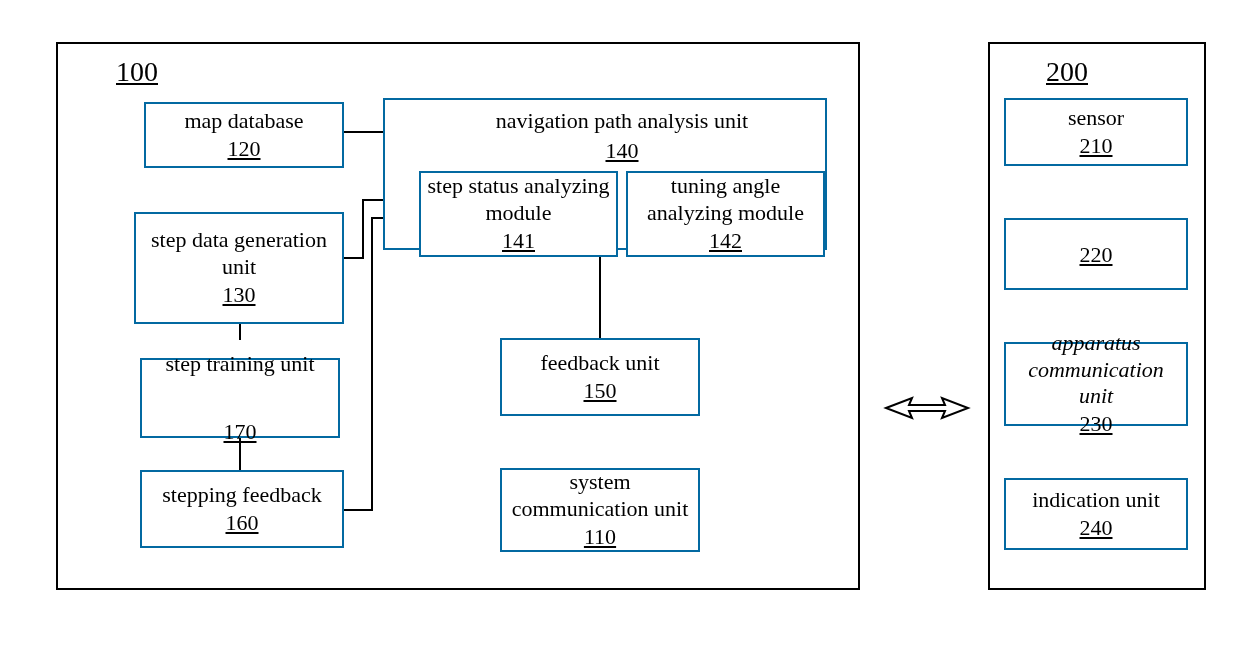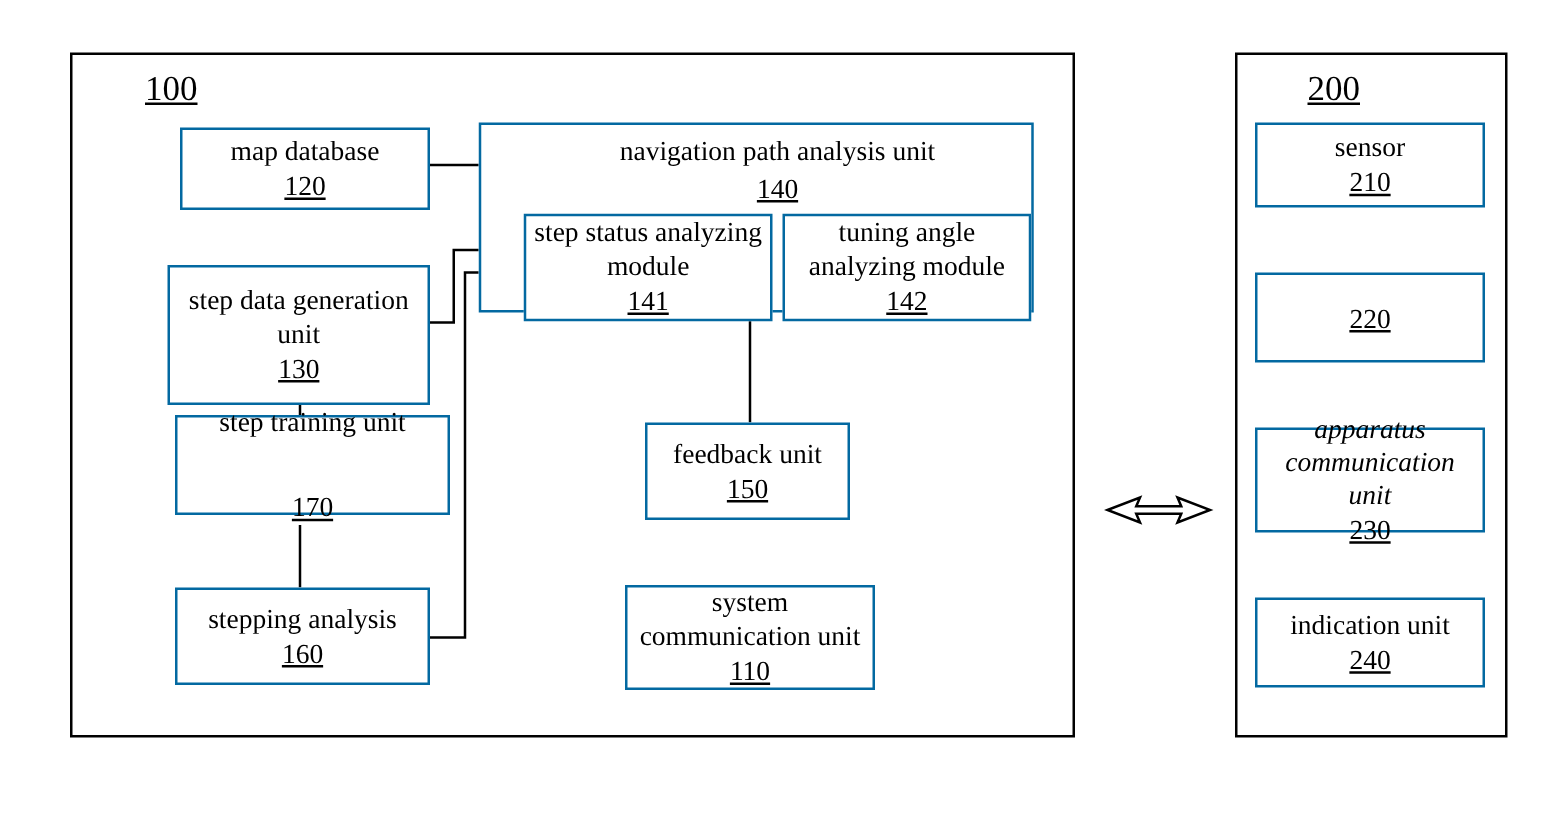--- a/index.html
+++ b/index.html
@@ -86,46 +86,46 @@
   <div class="box" style="left:144px; top:102px; width:200px; height:66px;">
     <div>map database</div>
     <div class="num">120</div>
   </div>
 
   <div class="box" style="left:134px; top:212px; width:210px; height:112px;">
     <div style="padding:0 6px;">step data generation unit</div>
     <div class="num">130</div>
   </div>
 
-  <div class="box" style="left:140px; top:332px; width:220px; height:80px;gap:40px;">
+  <div class="box" style="left:140px; top:358px; width:200px; height:80px;gap:40px;">
     <div>step training unit</div>
     <div class="num">170</div>
   </div>
 
   <div class="box" style="left:140px; top:470px; width:204px; height:78px;">
-    <div>stepping analysis</div>
+    <div>stepping feedback</div>
     <div class="num">160</div>
   </div>
 
   <div class="box" style="left:383px; top:98px; width:444px; height:152px; justify-content:flex-start; padding-top:4px;padding-left:34px;">
     <div class="inner-title">navigation path analysis unit</div>
     <div class="num" style="margin-bottom:6px;">140</div>
     <div style="display:flex; gap:8px; width:100%; justify-content:center;">
       <div class="box" style="position:relative; width:208px; height:86px;">
         <div style="padding:0 4px;">step status analyzing module</div>
         <div class="num">141</div>
       </div>
       <div class="box" style="position:relative; width:208px; height:86px;">
         <div style="padding:0 4px;">tuning angle analyzing module</div>
         <div class="num">142</div>
       </div>
     </div>
   </div>
 
-  <div class="box" style="left:516px; top:338px; width:164px; height:78px;">
+  <div class="box" style="left:500px; top:338px; width:200px; height:78px;">
     <div>feedback unit</div>
     <div class="num">150</div>
   </div>
 
   <div class="box" style="left:500px; top:468px; width:200px; height:84px;">
     <div style="padding:0 4px;">system communication unit</div>
     <div class="num">110</div>
   </div>
 
   <div class="outer" style="left:988px; top:42px; width:218px; height:548px;"></div>

